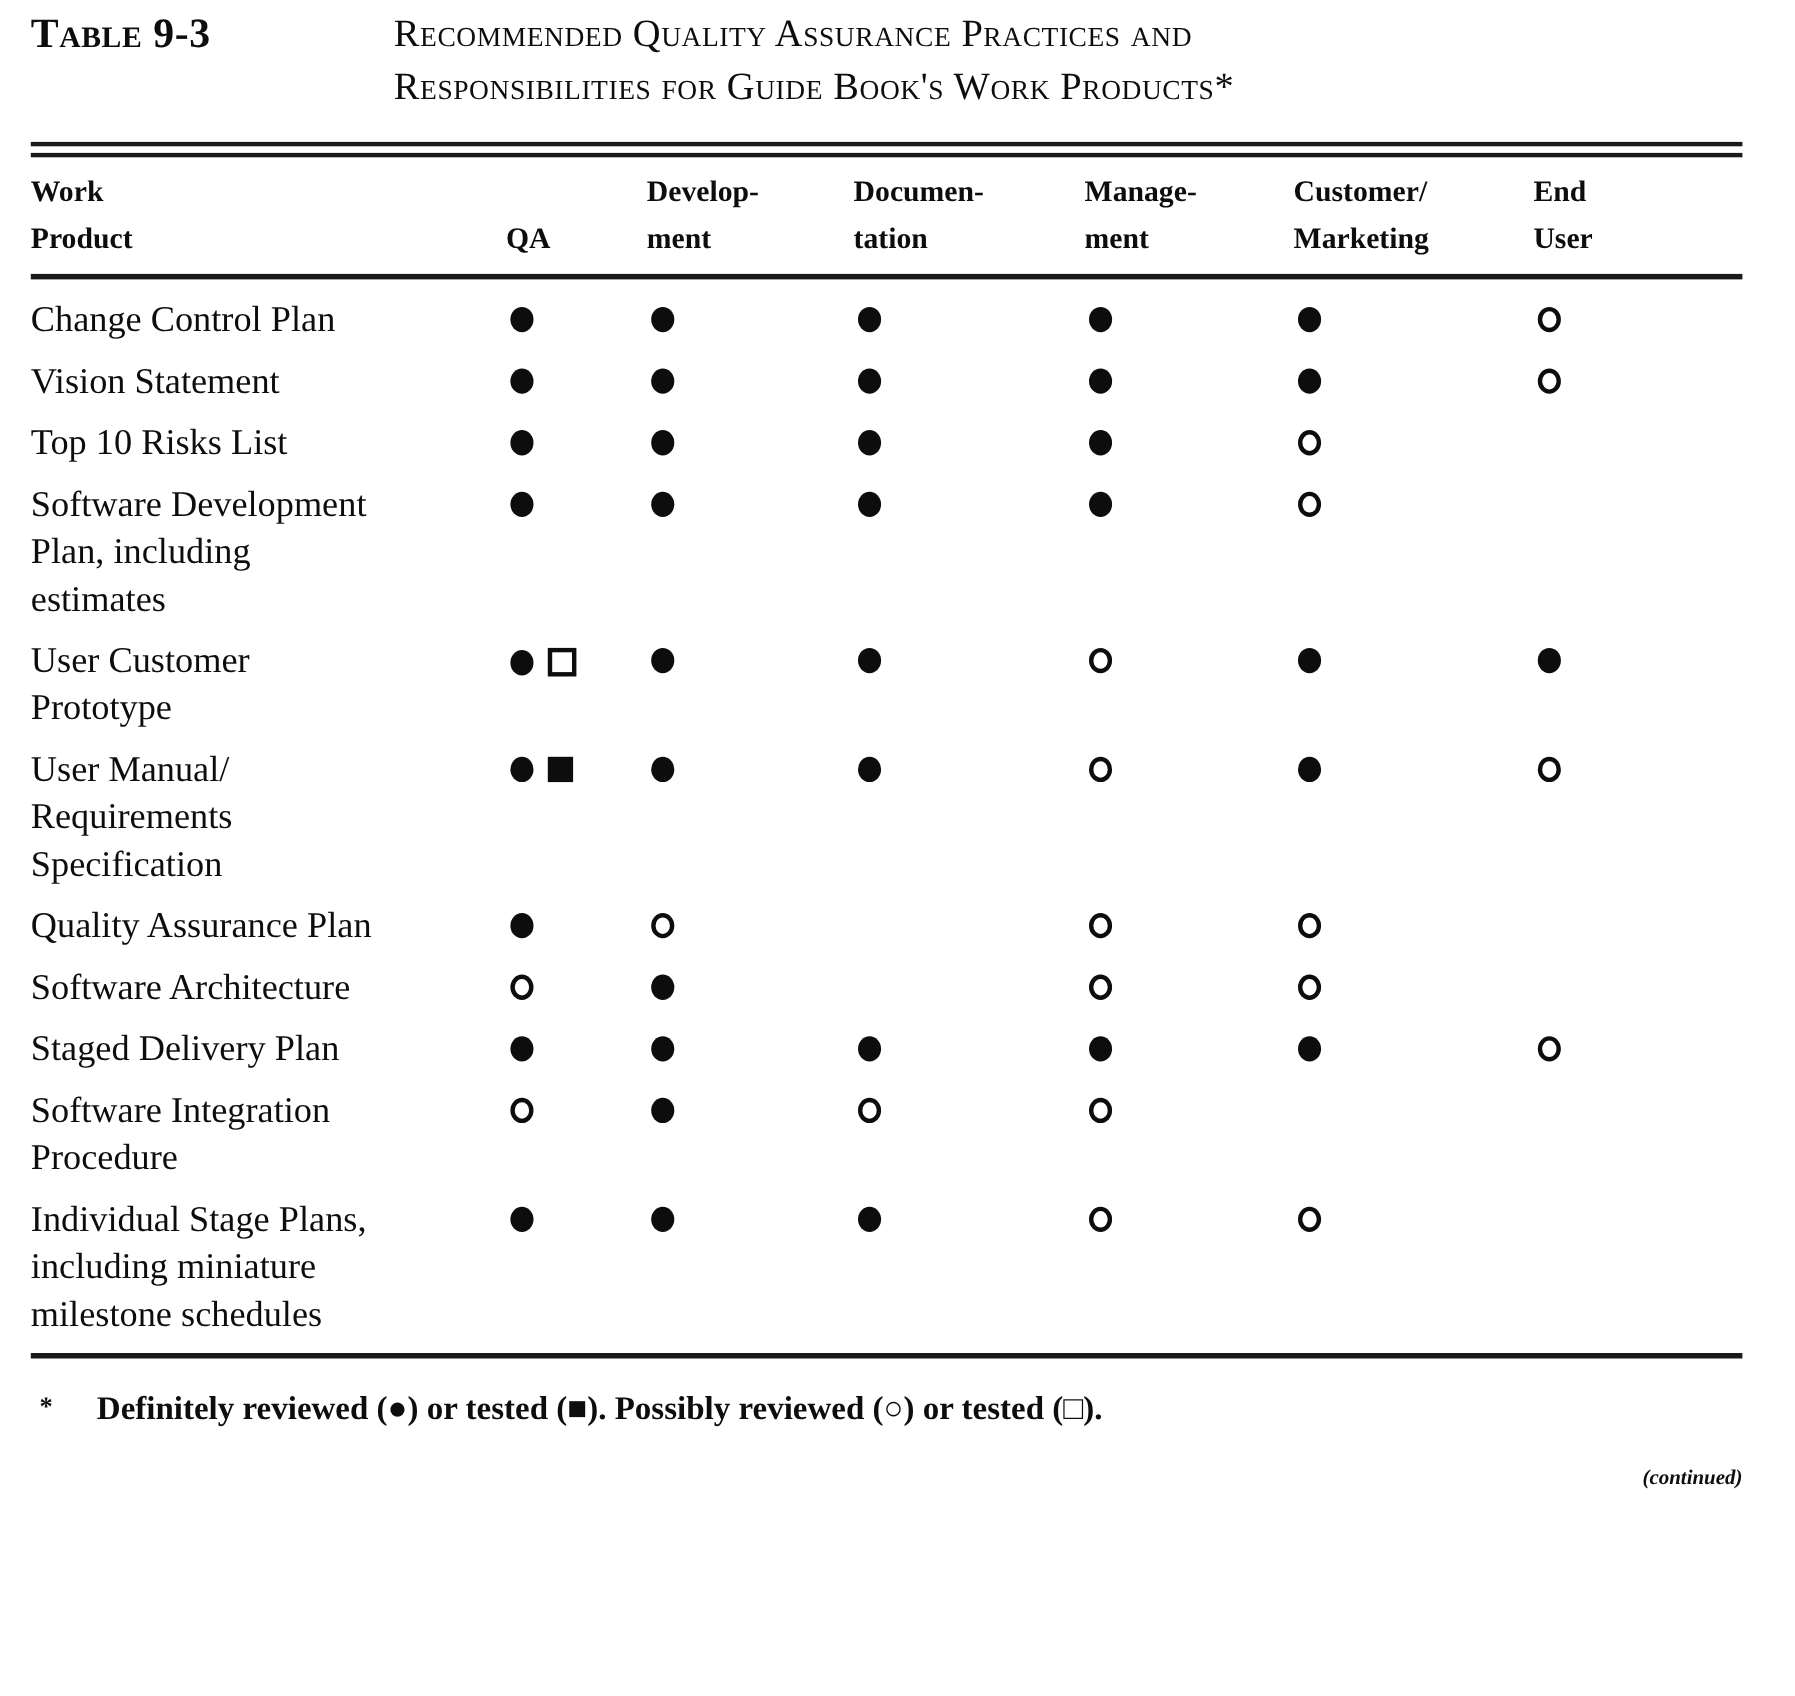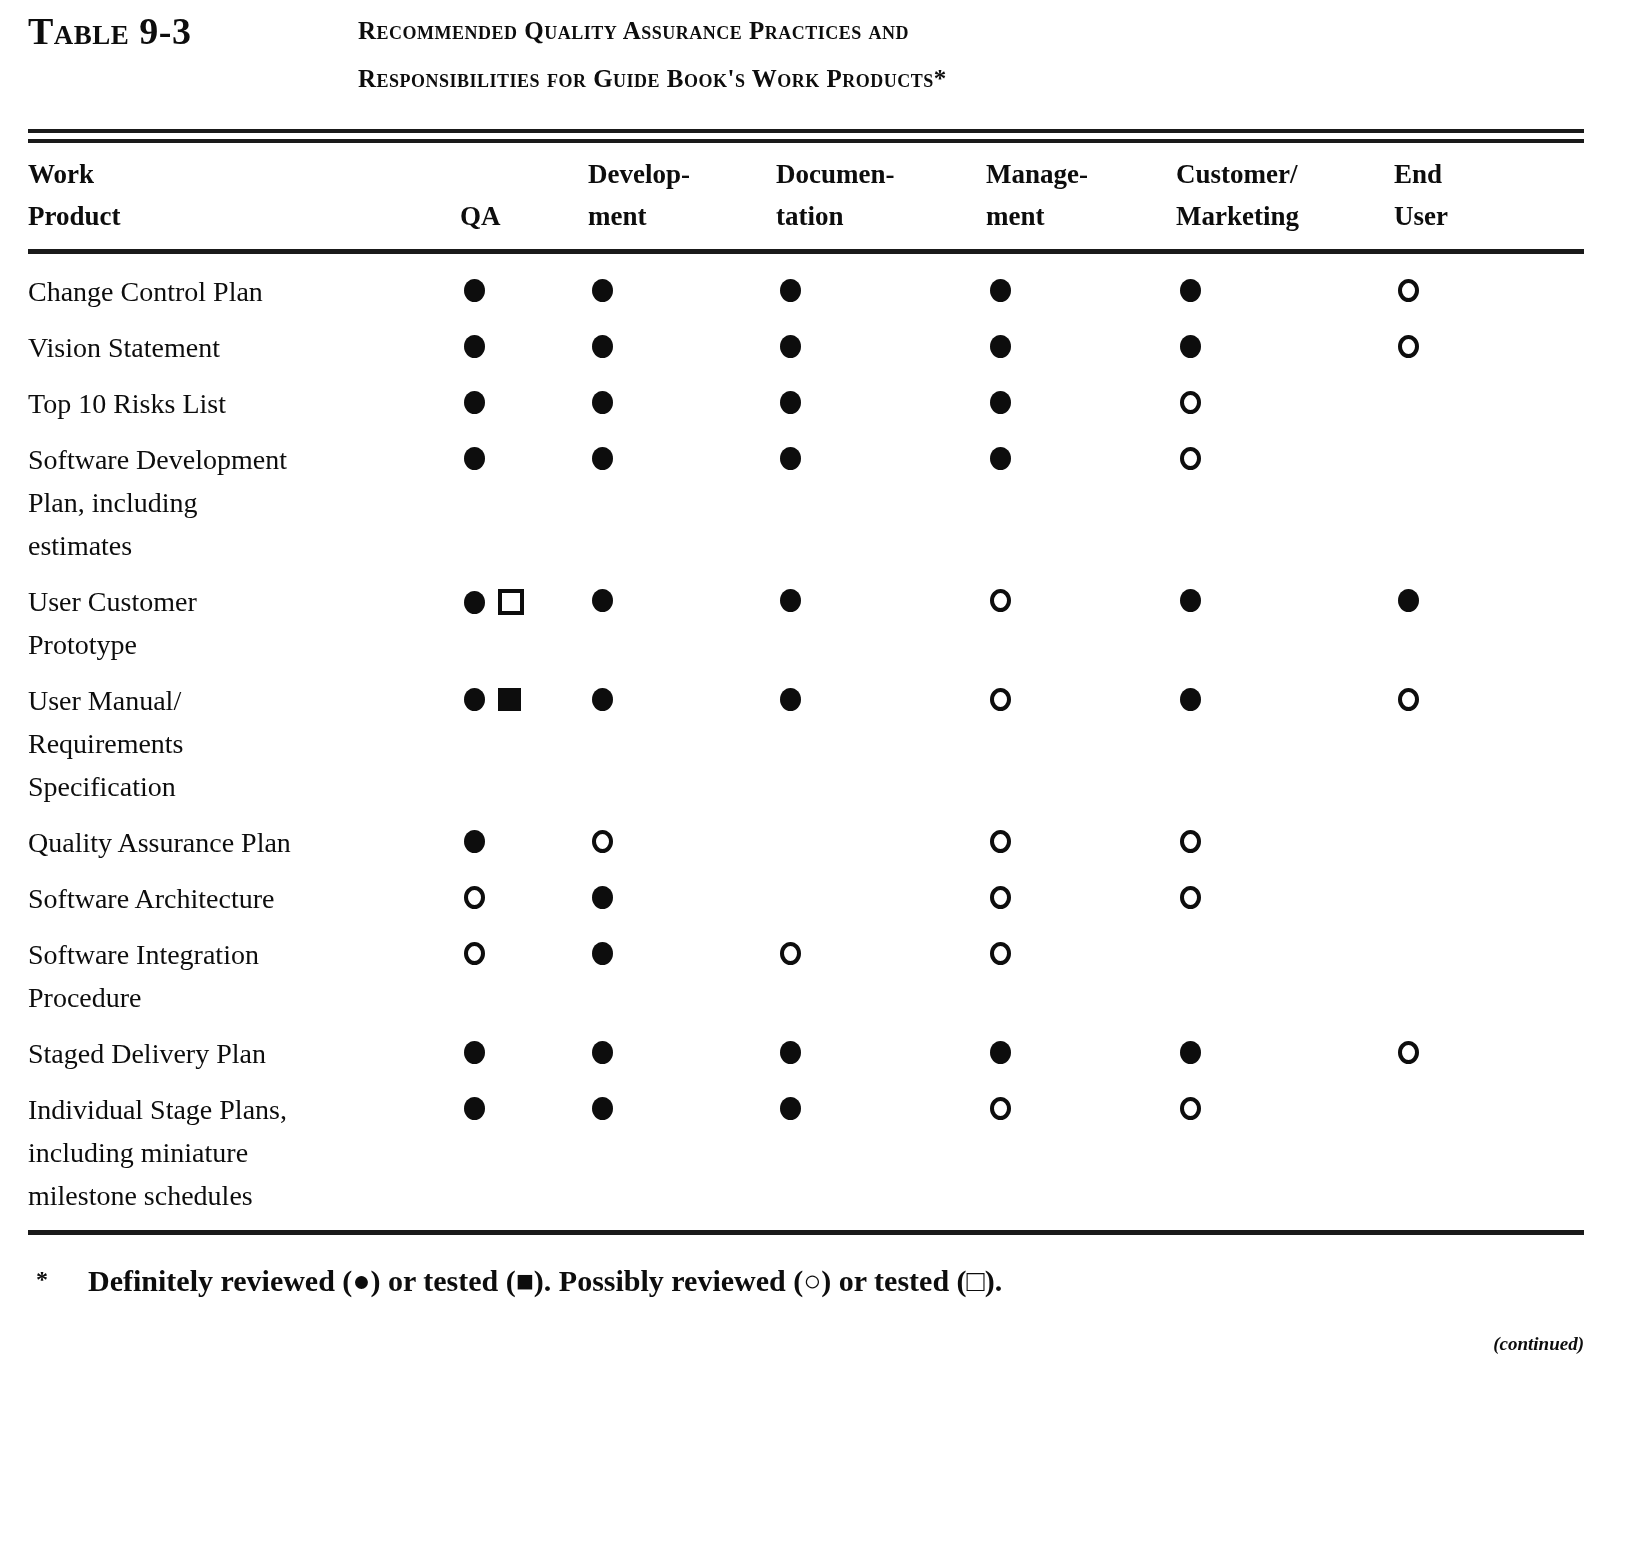--- a/index.html
+++ b/index.html
@@ -8,41 +8,41 @@
     color:#0d0d0d; font-family:"Liberation Serif", serif;
     box-sizing:border-box; padding:7px 48px 0 28px; overflow:hidden;
   }
   
   .title-block { display:flex; align-items:flex-start; }
   .table-label {
     font-variant:small-caps; font-weight:bold; font-size:38px; line-height:48px;
     width:330px; flex:0 0 330px; letter-spacing:0.5px;
   }
   .table-title {
-    font-variant:small-caps; font-weight:bold; font-size:25px; line-height:48px;
+    font-variant:small-caps; font-weight:normal; font-size:35px; line-height:48px;
     letter-spacing:0.5px;
   }
   
   .rule-double { margin-top:26px; }
   .rule-double div { height:4px; background:#1a1a1a; }
   .rule-double div + div { margin-top:6px; }
   .rule { height:5px; background:#1a1a1a; }
   
   .grid {
     display:grid;
     grid-template-columns:432px 128px 188px 210px 190px 218px 150px;
     align-items:start;
   }
   .header-row { margin-top:10px; padding-bottom:12px; align-items:end; }
   .header-cell {
     font-weight:bold; font-size:27px; line-height:42px; white-space:pre-line;
   }
   .body-row { margin-bottom:13px; }
   .label-cell {
-    font-size:28px; line-height:43px; white-space:pre-line; padding-right:10px;
+    font-size:33px; line-height:43px; white-space:pre-line; padding-right:10px;
   }
   .rows-area { margin-top:16px; }
   .sym-cell { padding-top:9px; padding-left:4px; display:flex; gap:13px; align-items:center; }
   
   .sym { display:inline-block; box-sizing:border-box; }
   .sym.fc { width:21px; height:23px; background:#0d0d0d; border-radius:50%; }
   .sym.oc { width:21px; height:23px; border:4.5px solid #0d0d0d; border-radius:50%; background:#fff; }
   .sym.fs { width:23px; height:23px; background:#0d0d0d; }
   .sym.os { width:26px; height:26px; border:4.5px solid #0d0d0d; background:#fff; }
   
@@ -249,57 +249,57 @@
         <div class="sym-cell"></div>
         <div class="sym-cell">
           <span class="sym oc"></span>
         </div>
         <div class="sym-cell">
           <span class="sym oc"></span>
         </div>
         <div class="sym-cell"></div>
       </div>
       <div class="grid body-row">
+    <div class="label-cell">Staged Delivery Plan</div>
+  <div class="sym-cell">
+          <span class="sym fc"></span>
+        </div>
+        <div class="sym-cell">
+          <span class="sym fc"></span>
+        </div>
+        <div class="sym-cell">
+          <span class="sym fc"></span>
+        </div>
+        <div class="sym-cell">
+          <span class="sym fc"></span>
+        </div>
+        <div class="sym-cell">
+          <span class="sym fc"></span>
+        </div>
+        <div class="sym-cell">
+          <span class="sym oc"></span>
+        </div>
+      </div>
+      <div class="grid body-row">
     <div class="label-cell">Software Integration
 Procedure</div>
   <div class="sym-cell">
           <span class="sym oc"></span>
         </div>
         <div class="sym-cell">
           <span class="sym fc"></span>
         </div>
         <div class="sym-cell">
           <span class="sym oc"></span>
         </div>
         <div class="sym-cell">
           <span class="sym oc"></span>
         </div>
         <div class="sym-cell"></div>
         <div class="sym-cell"></div>
-      </div>
-      <div class="grid body-row">
-    <div class="label-cell">Staged Delivery Plan</div>
-  <div class="sym-cell">
-          <span class="sym fc"></span>
-        </div>
-        <div class="sym-cell">
-          <span class="sym fc"></span>
-        </div>
-        <div class="sym-cell">
-          <span class="sym fc"></span>
-        </div>
-        <div class="sym-cell">
-          <span class="sym fc"></span>
-        </div>
-        <div class="sym-cell">
-          <span class="sym fc"></span>
-        </div>
-        <div class="sym-cell">
-          <span class="sym oc"></span>
-        </div>
       </div>
       <div class="grid body-row">
     <div class="label-cell">Individual Stage Plans,
 including miniature
 milestone schedules</div>
   <div class="sym-cell">
           <span class="sym fc"></span>
         </div>
         <div class="sym-cell">
           <span class="sym fc"></span>

